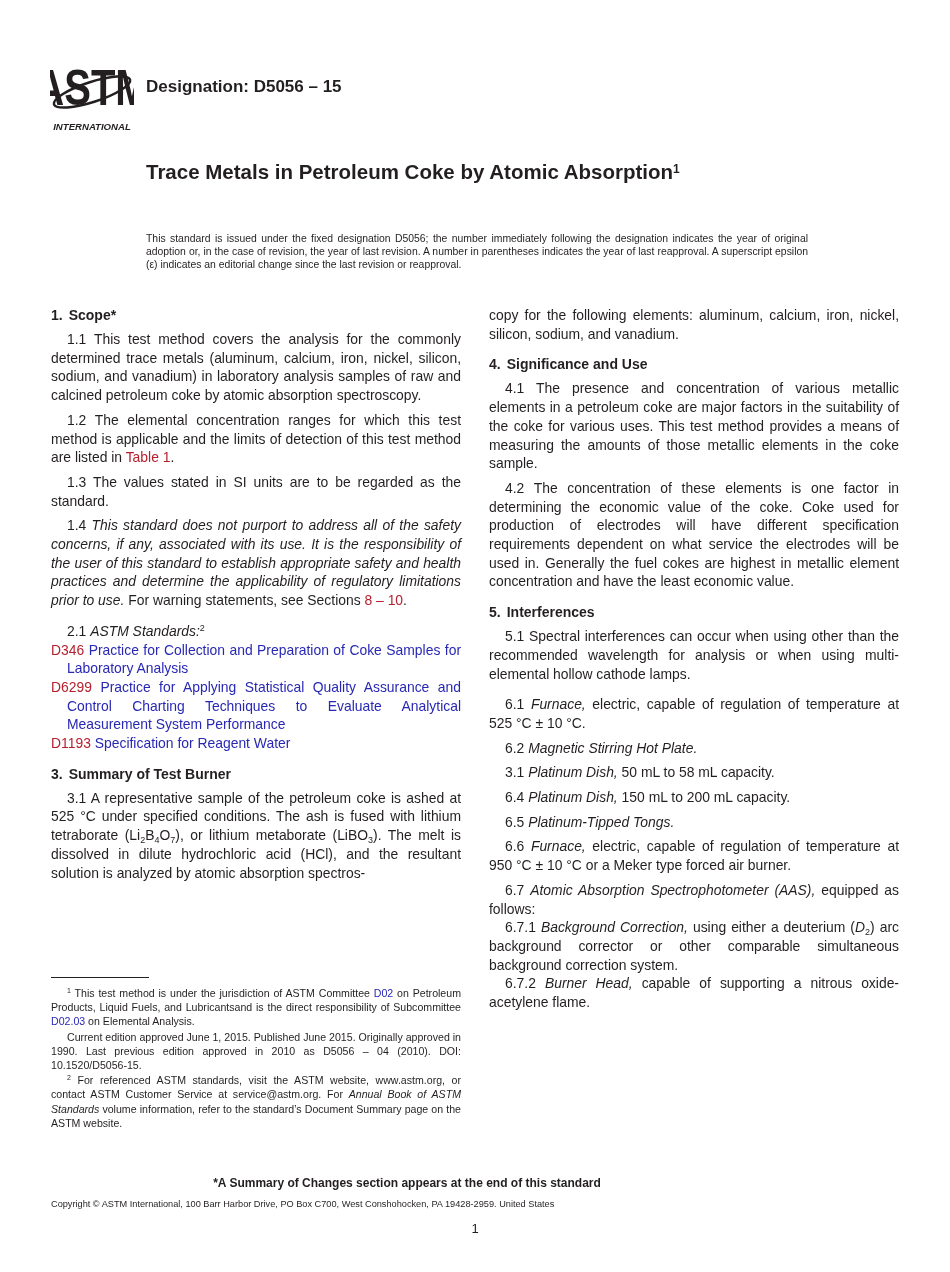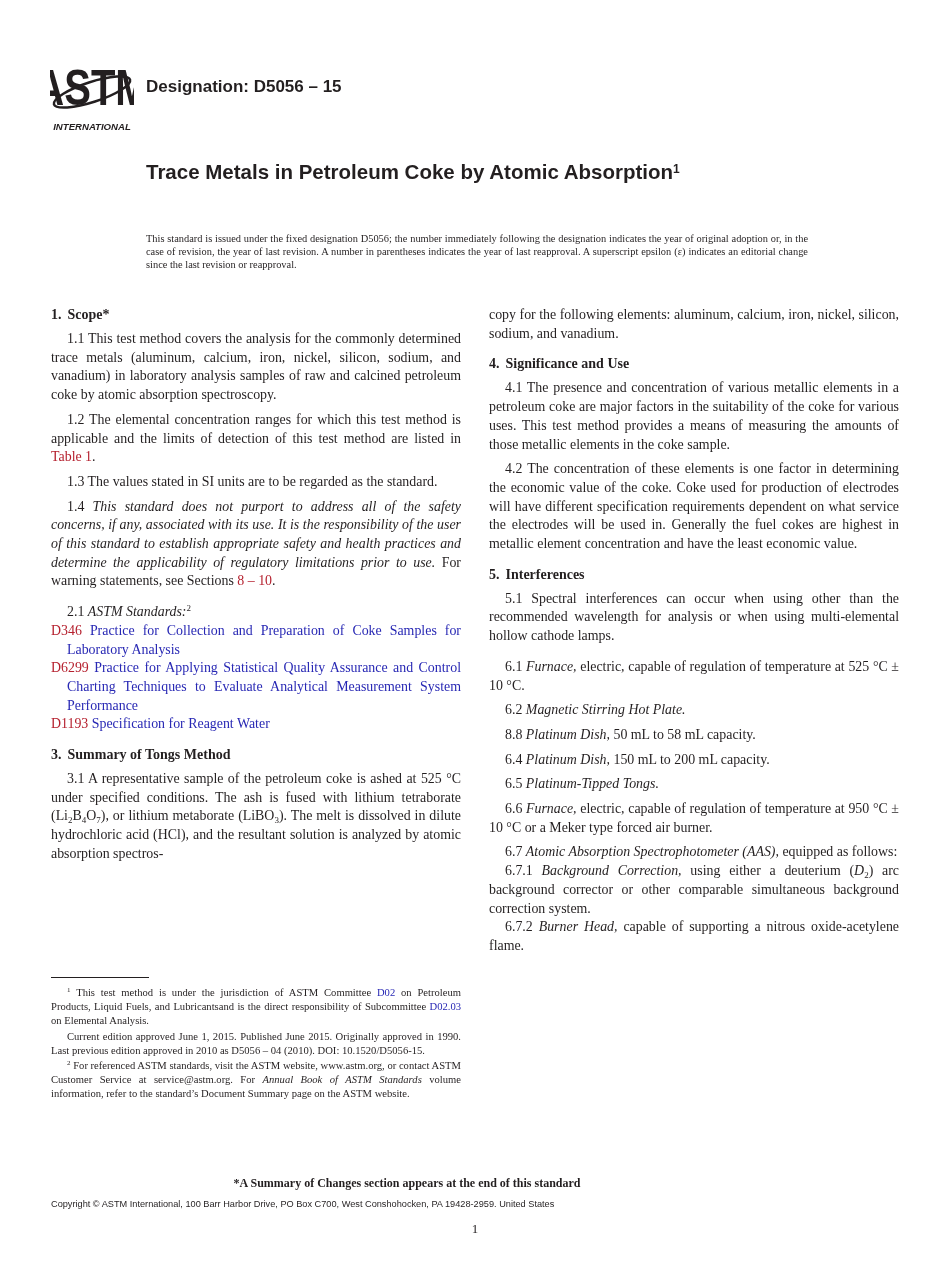--- a/index.html
+++ b/index.html
@@ -1,17 +1,17 @@
 <!DOCTYPE html>
 <html><head>
 <meta charset="utf-8">
 <style>
   html, body { margin: 0; padding: 0; background: #ffffff; }
   body { width: 950px; height: 1272px; position: relative; overflow: hidden; color: #231f20; }
-  .serif { font-family: Liberation Serif, serif; }
+  .serif { font-family: Liberation Sans, sans-serif; }
   .sans { font-family: "Liberation Sans", "DejaVu Sans", sans-serif; }
 
   .logo { position: absolute; left: 50px; top: 58px; width: 84px; height: 74px; }
   .designation { position: absolute; left: 146px; top: 77px; font-size: 17px; font-weight: bold; color: #231f20; }
 
   .title { position: absolute; left: 146px; top: 160px; font-size: 20.5px; font-weight: bold; line-height: 24px; color: #231f20; }
   .title sup { font-size: 12px; vertical-align: top; position: relative; top: -3px; }
 
   .issue-note { position: absolute; left: 146px; top: 232px; width: 662px; font-size: 10.4px; line-height: 13.2px; text-align: justify; color: #231f20; }
 
@@ -71,21 +71,21 @@
   </div>
 
   <div class="sect">
     <p class="refhead"><span>2.1 </span><span class="ital">ASTM Standards:</span><sup class="fn">2</sup></p>
     <div class="ref"><span class="ref-id">D346</span> <span class="ref-title">Practice for Collection and Preparation of Coke Samples for Laboratory Analysis</span></div>
     <div class="ref"><span class="ref-id">D6299</span> <span class="ref-title">Practice for Applying Statistical Quality Assurance and Control Charting Techniques to Evaluate Analytical Measurement System Performance</span></div>
     <div class="ref"><span class="ref-id">D1193</span> <span class="ref-title">Specification for Reagent Water</span></div>
   </div>
 
   <div class="sect">
-    <h2><span class="num">3.</span><span>Summary of Tongs Method</span></h2>
+    <h2><span class="num">3.</span><span>Summary of Test Burner</span></h2>
     <p><span>3.1 A representative sample of the petroleum coke is ashed at 525 °C under specified conditions. The ash is fused with lithium tetraborate (Li</span><sub>2</sub><span>B</span><sub>4</sub><span>O</span><sub>7</sub><span>), or lithium metaborate (LiBO</span><sub>3</sub>). <span>The melt is dissolved in dilute hydrochloric acid (HCl), and the resultant solution is analyzed by atomic absorption spectros-</span></p>
   </div>
 </div>
 
 <div class="fn-rule"></div>
 <div class="footnotes serif">
   <p><sup>1</sup> <span>This test method is under the jurisdiction of ASTM Committee </span><a class="blue">D02</a><span> on Petroleum Products, Liquid Fuels, and Lubricantsand is the direct responsibility of Subcommittee </span><a class="blue">D02.03</a><span> on Elemental Analysis.</span></p>
   <p>Current edition approved June 1, 2015. Published June 2015. Originally approved in 1990. Last previous edition approved in 2010 as D5056 – 04 (2010). DOI: 10.1520/D5056-15.</p>
   <p><sup>2</sup> <span>For referenced ASTM standards, visit the ASTM website, www.astm.org, or contact ASTM Customer Service at service@astm.org. For </span><span class="ital">Annual Book of ASTM Standards</span><span> volume information, refer to the standard’s Document Summary page on the ASTM website.</span></p>
 </div>
@@ -100,21 +100,21 @@
   </div>
 
   <div class="sect">
     <h2><span class="num">5.</span><span>Interferences</span></h2>
     <p>5.1 Spectral interferences can occur when using other than the recommended wavelength for analysis or when using multi-elemental hollow cathode lamps.</p>
   </div>
 
   <div class="sect">
     <p><span>6.1 </span><span class="ital">Furnace,</span><span> electric, capable of regulation of temperature at 525 °C ± 10 °C.</span></p>
     <p><span>6.2 </span><span class="ital">Magnetic Stirring Hot Plate.</span></p>
-    <p><span>8.8 </span><span class="ital">Platinum Dish,</span><span> 50 mL to 58 mL capacity.</span></p>
+    <p><span>3.1 </span><span class="ital">Platinum Dish,</span><span> 50 mL to 58 mL capacity.</span></p>
     <p><span>6.4 </span><span class="ital">Platinum Dish,</span><span> 150 mL to 200 mL capacity.</span></p>
     <p><span>6.5 </span><span class="ital">Platinum-Tipped Tongs.</span></p>
     <p><span>6.6 </span><span class="ital">Furnace,</span><span> electric, capable of regulation of temperature at 950 °C ± 10 °C or a Meker type forced air burner.</span></p>
     <p style="margin-bottom:0;"><span>6.7 </span><span class="ital">Atomic Absorption Spectrophotometer (AAS),</span><span> equipped as follows:</span></p>
     <p style="margin-bottom:0;"><span>6.7.1 </span><span class="ital">Background Correction,</span><span> using either a deuterium (</span><span class="ital">D</span><sub>2</sub><span>) arc background corrector or other comparable simultaneous background correction system.</span></p>
     <p><span>6.7.2 </span><span class="ital">Burner Head,</span><span> capable of supporting a nitrous oxide-acetylene flame.</span></p>
   </div>
 </div>
 
 <div class="summary-note serif">*A Summary of Changes section appears at the end of this standard</div>

